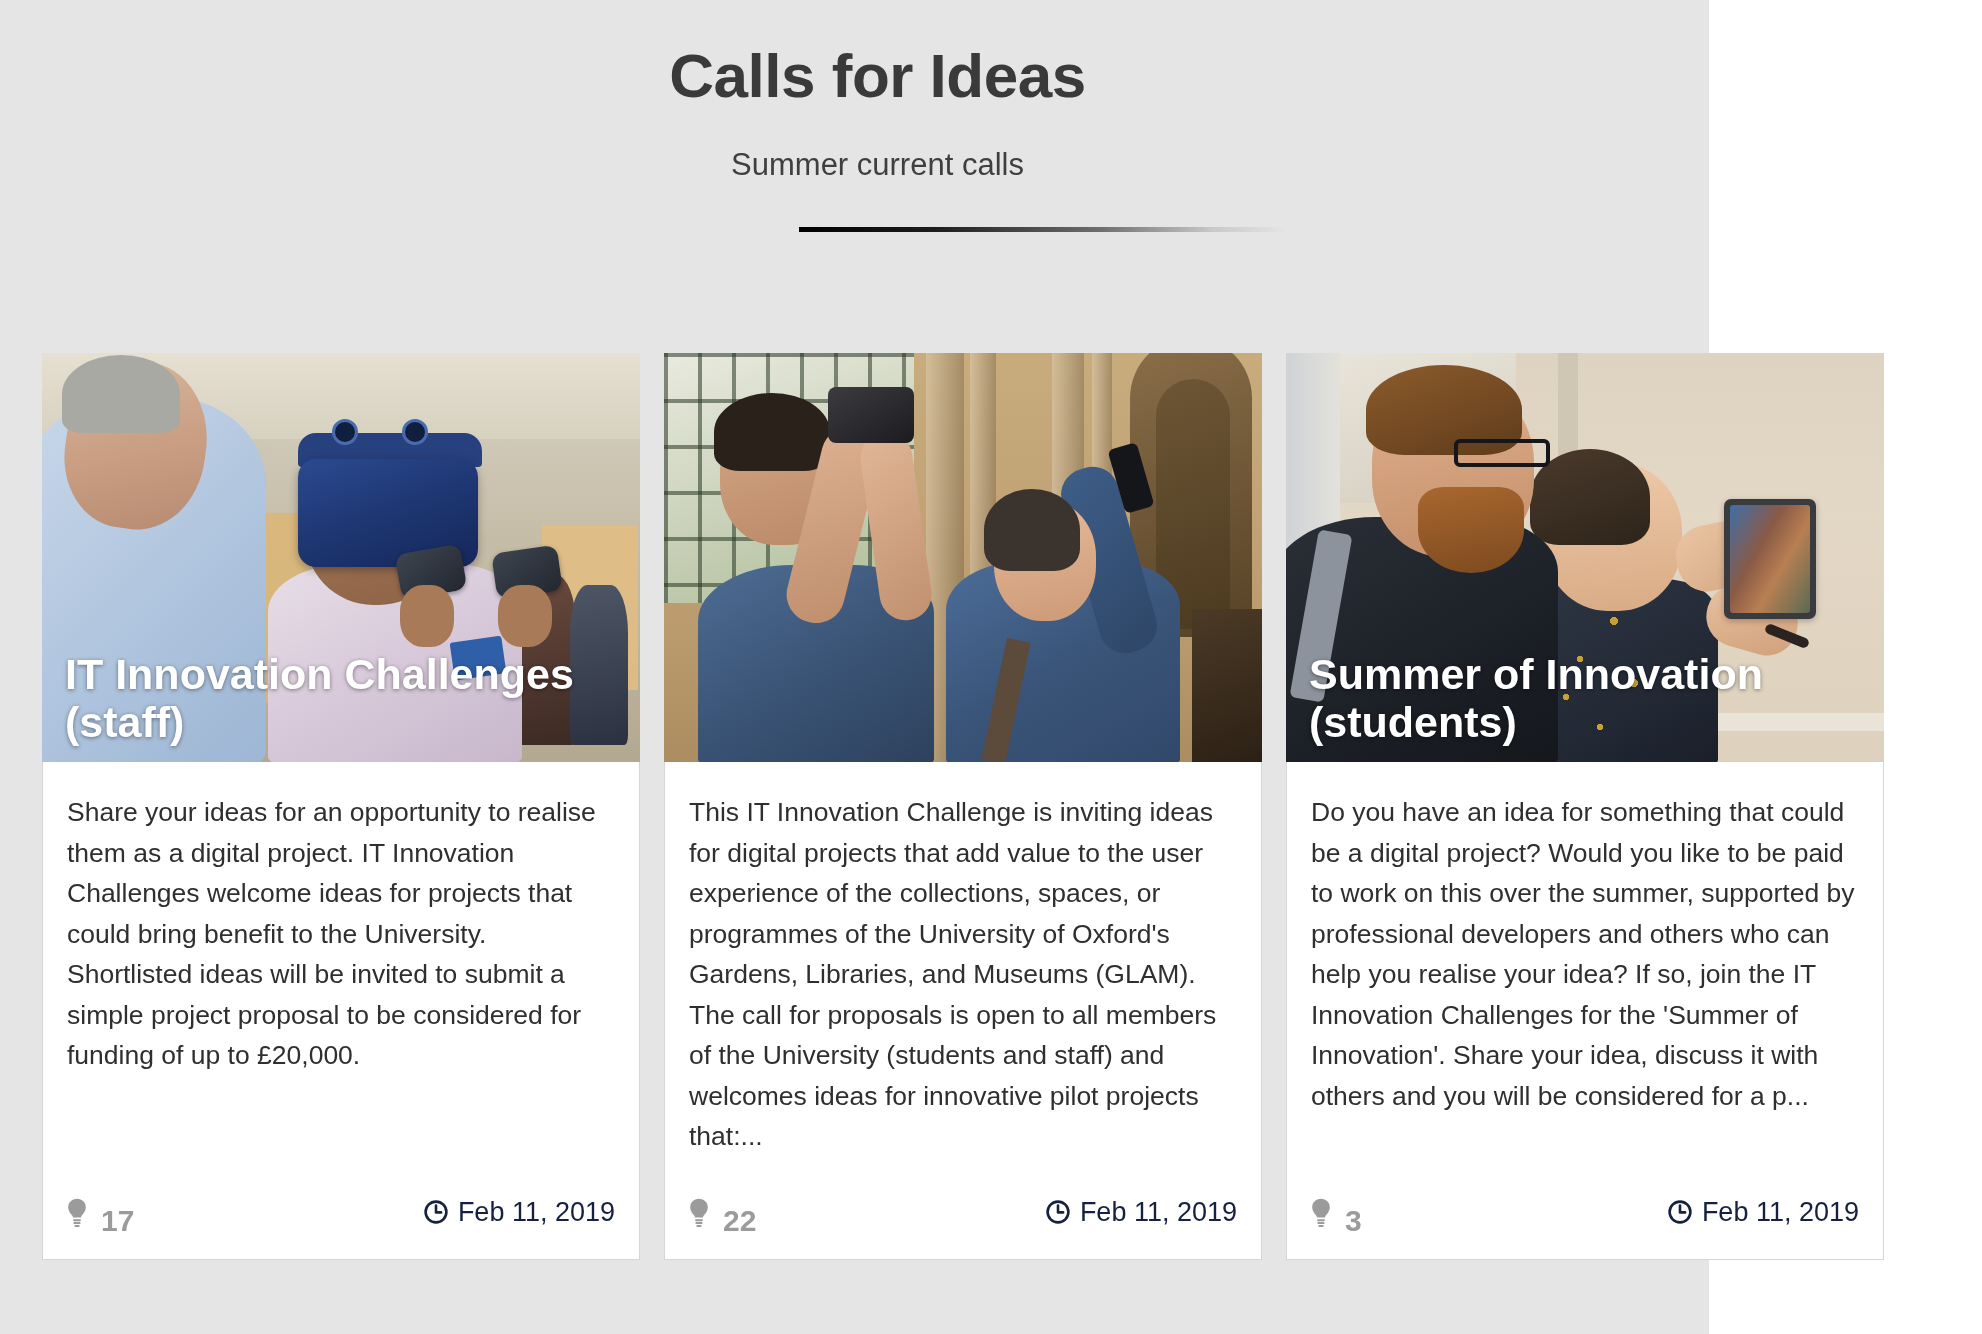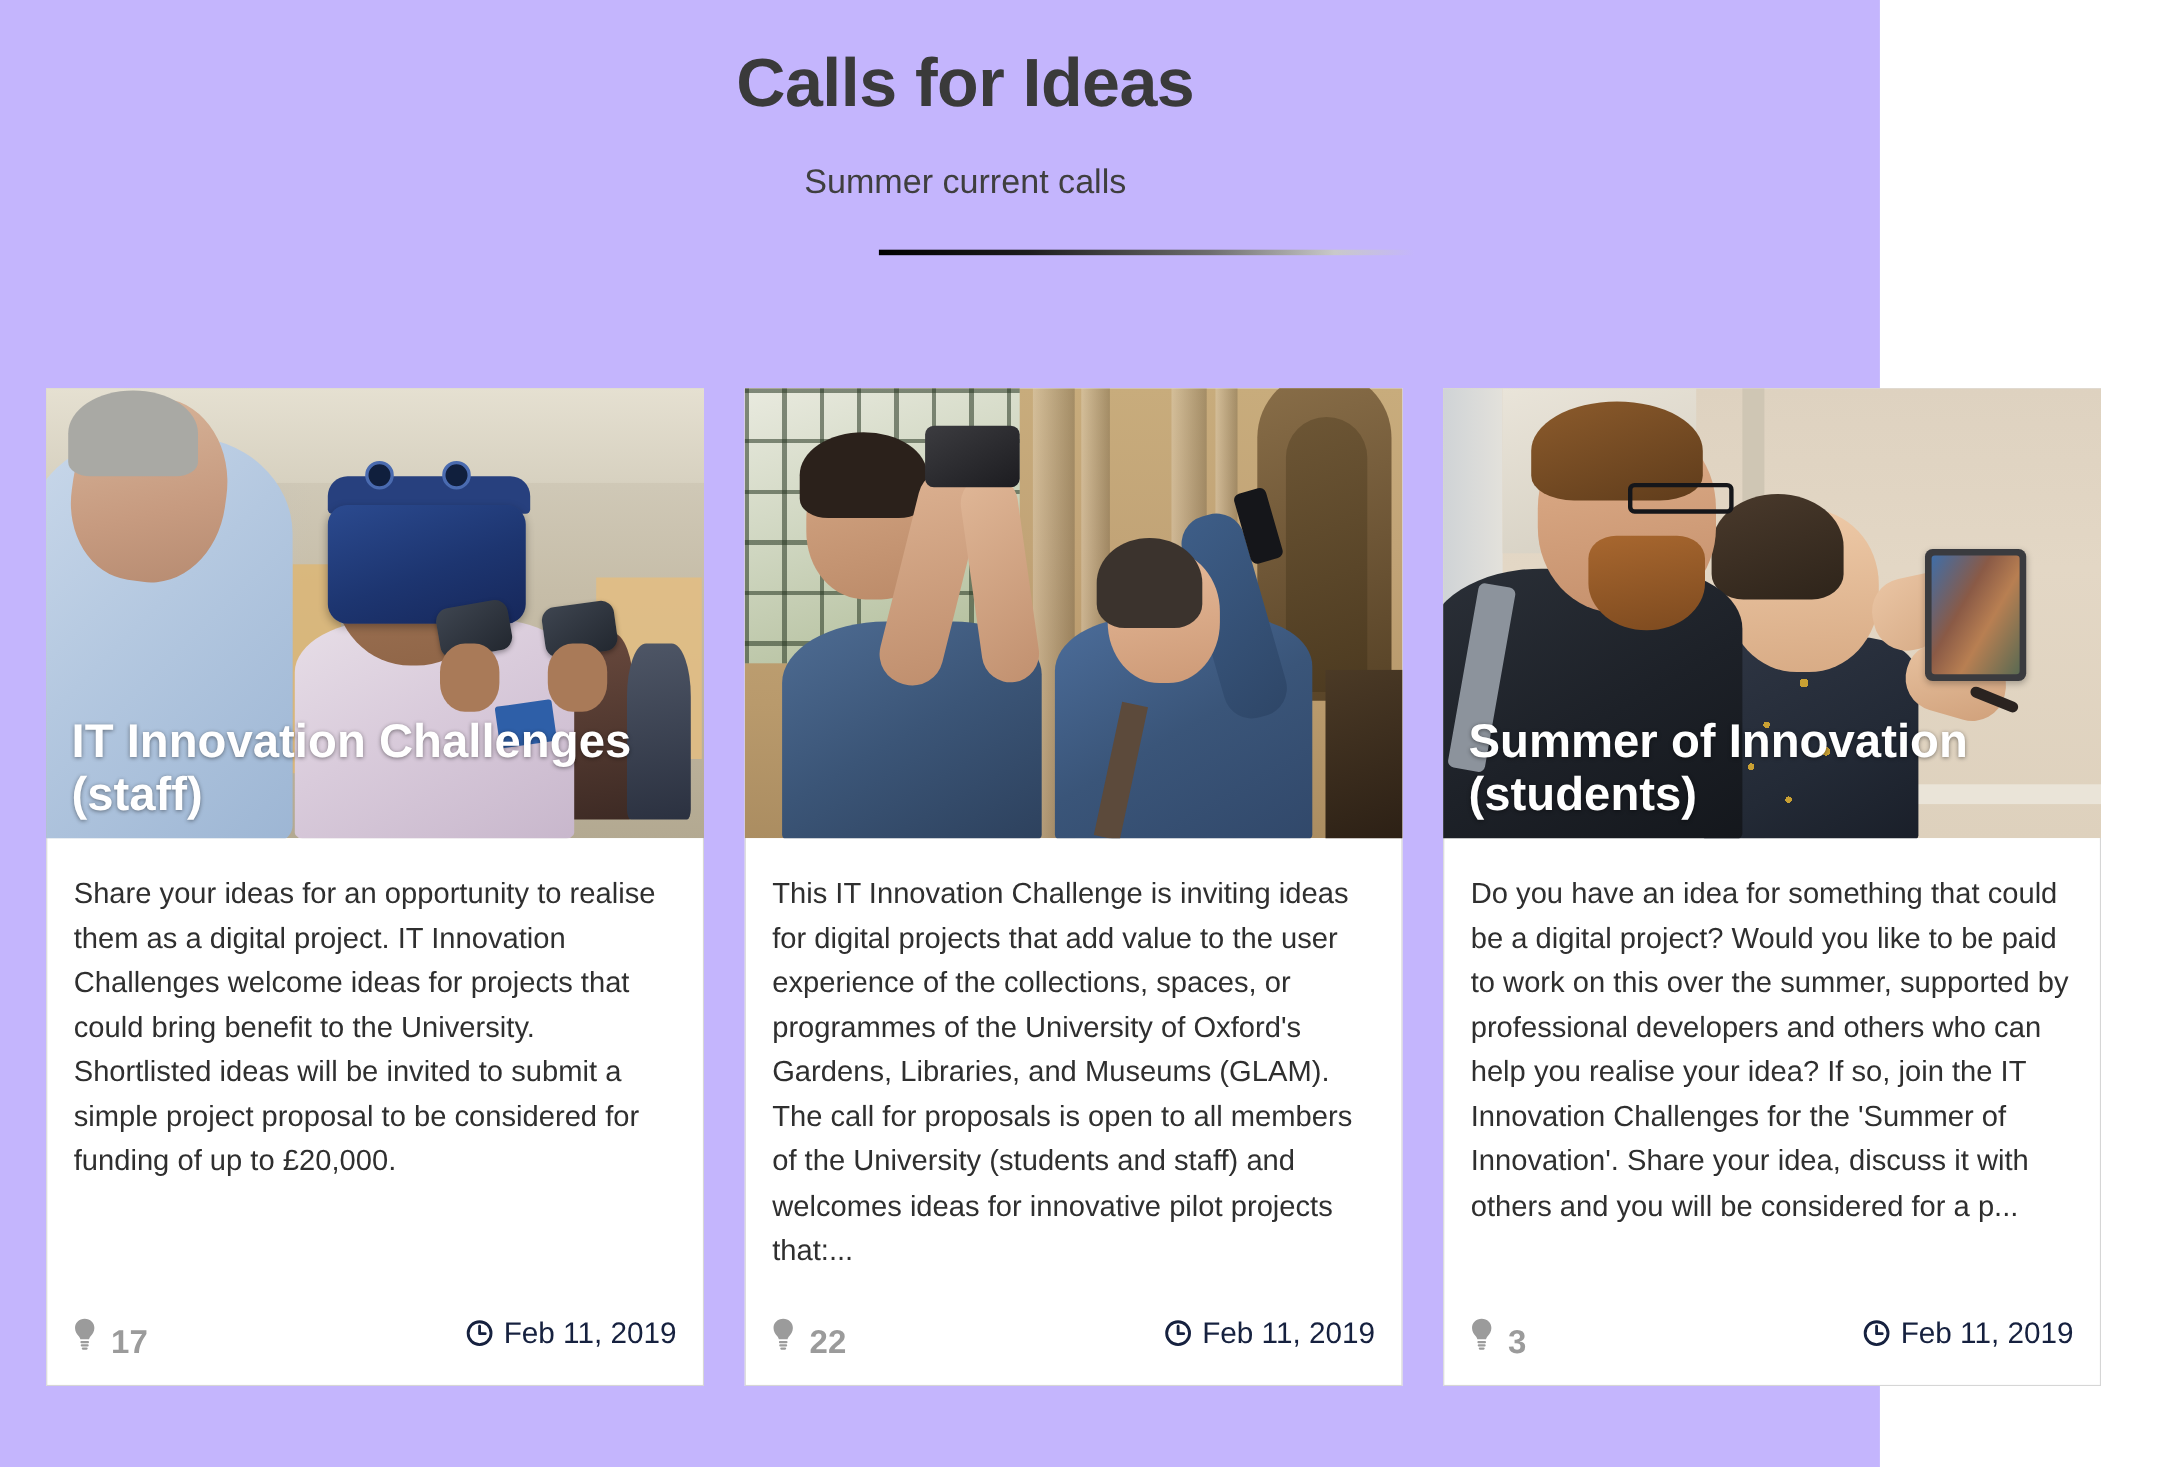--- a/index.html
+++ b/index.html
@@ -7,21 +7,21 @@
     margin: 0;
     padding: 0;
     background: #ffffff;
     width: 1982px;
     height: 1334px;
     overflow: hidden;
     font-family: "Liberation Sans", sans-serif;
     -webkit-font-smoothing: antialiased;
   }
 
-  .page { width: 1709px; height: 1334px; position: relative; background: #c4b5fd; padding-left: 46px; }
+  .page { width: 1709px; height: 1334px; position: relative; background: #e5e5e5; padding-left: 46px; }
 
   
   .header { padding-top: 42px; text-align: center; }
   .page-title {
     font-size: 62px;
     font-weight: bold;
     color: #3a3a3a;
     letter-spacing: -0.5px;
     line-height: 1.1;
     margin: 0;
@@ -47,21 +47,21 @@
     background: linear-gradient(to right, #000000 0%, #1d1d1d 28%, #6e6e6e 62%, #c9c9c9 85%, rgba(255,255,255,0) 100%);
   }
 
   
   .card-grid {
     position: absolute;
     top: 353px;
     left: 42px;
     width: 1898px;
     display: flex;
-    gap: 37px;
+    gap: 24px;
   }
   .card {
     width: 598px;
     background: #ffffff;
     border: 1px solid #d6d6d6;
     display: flex;
     flex-direction: column;
     position: relative;
   }
 

